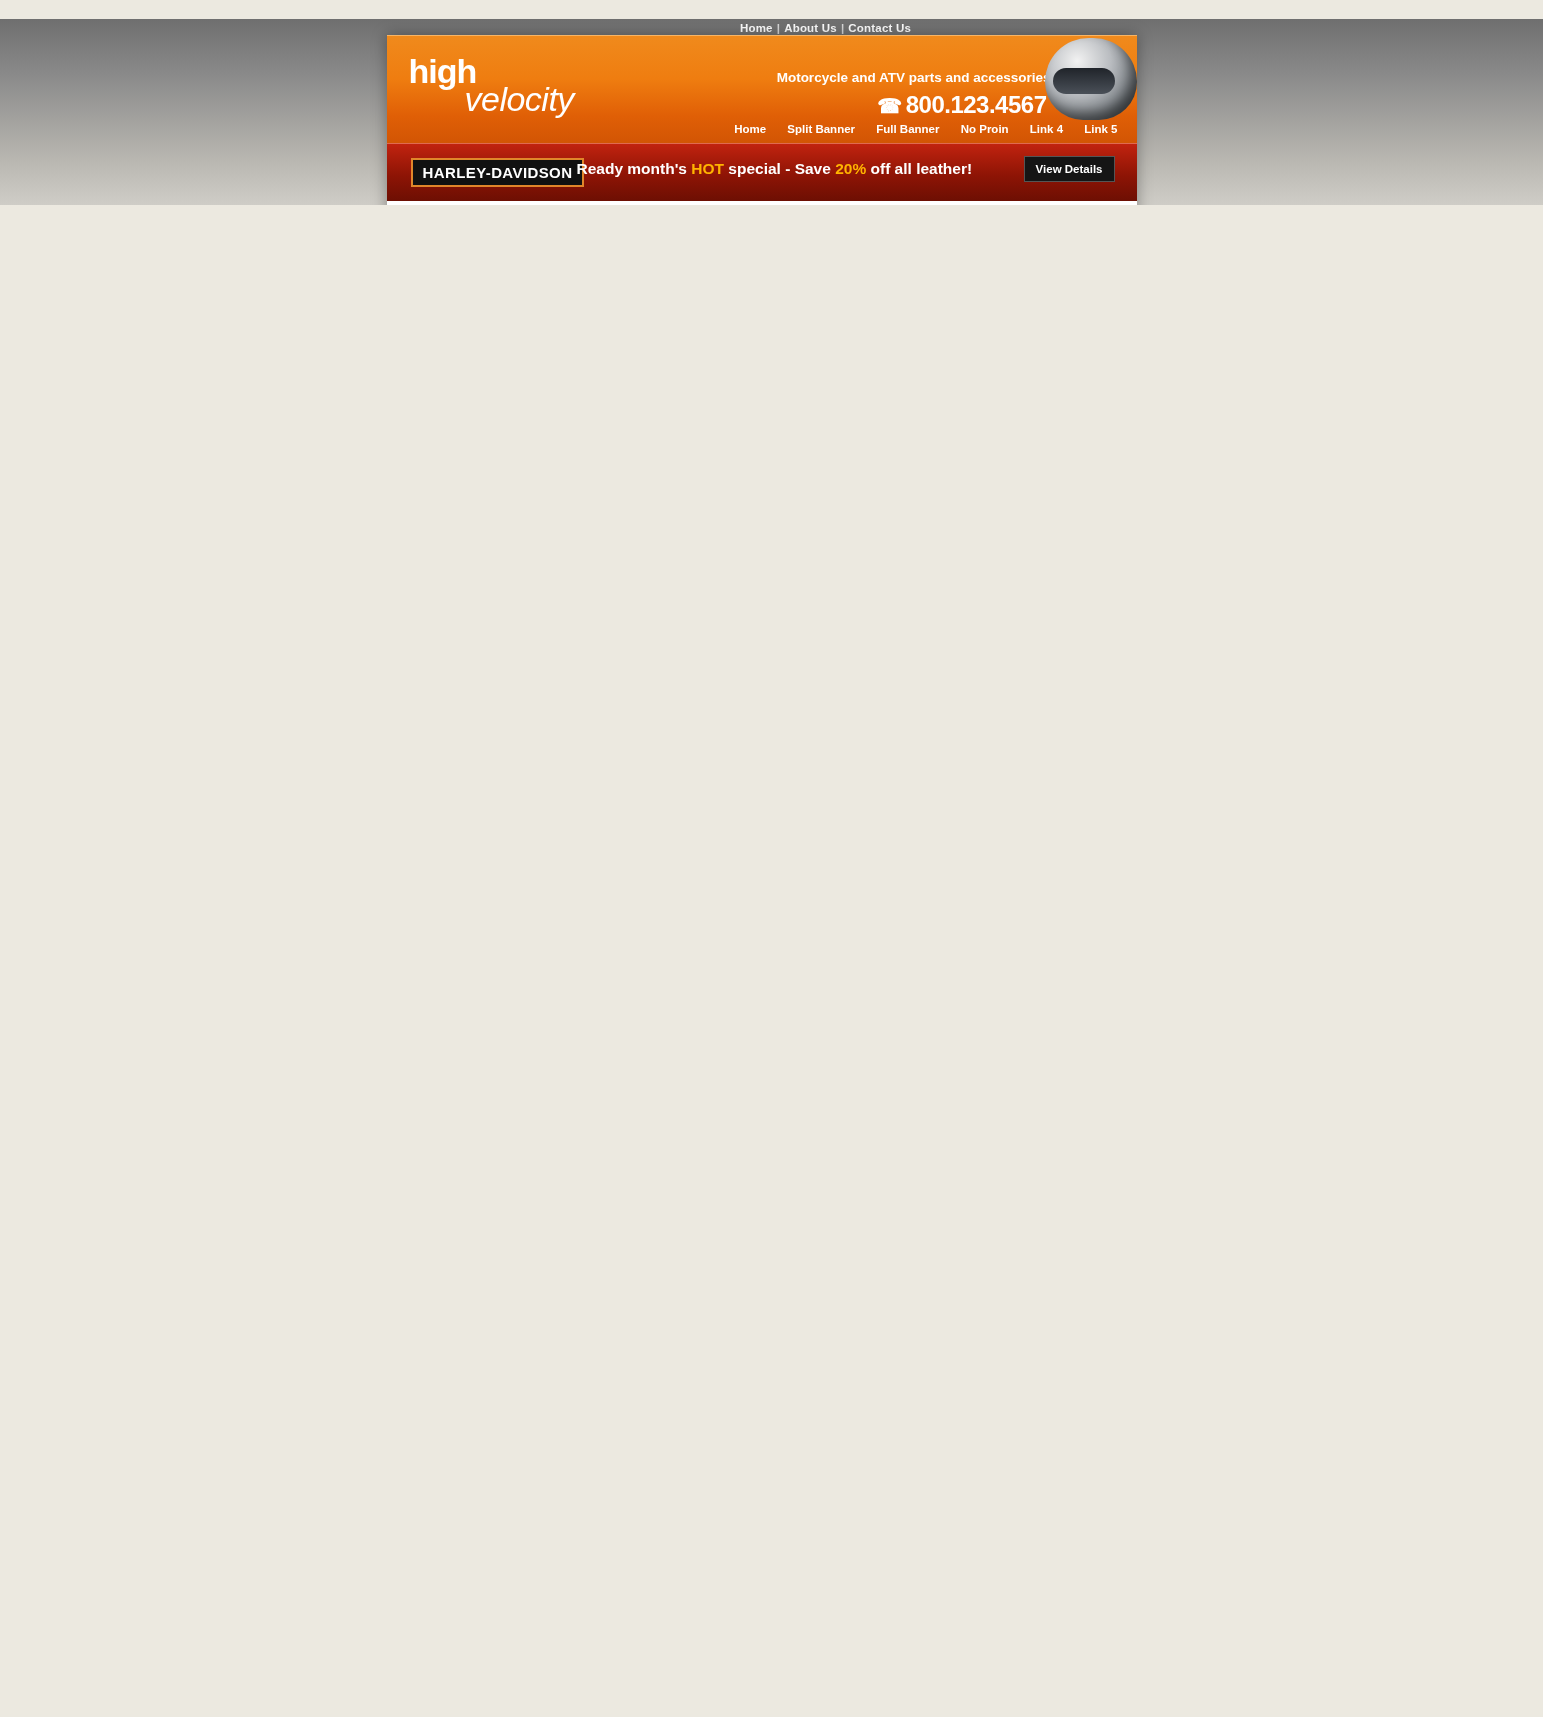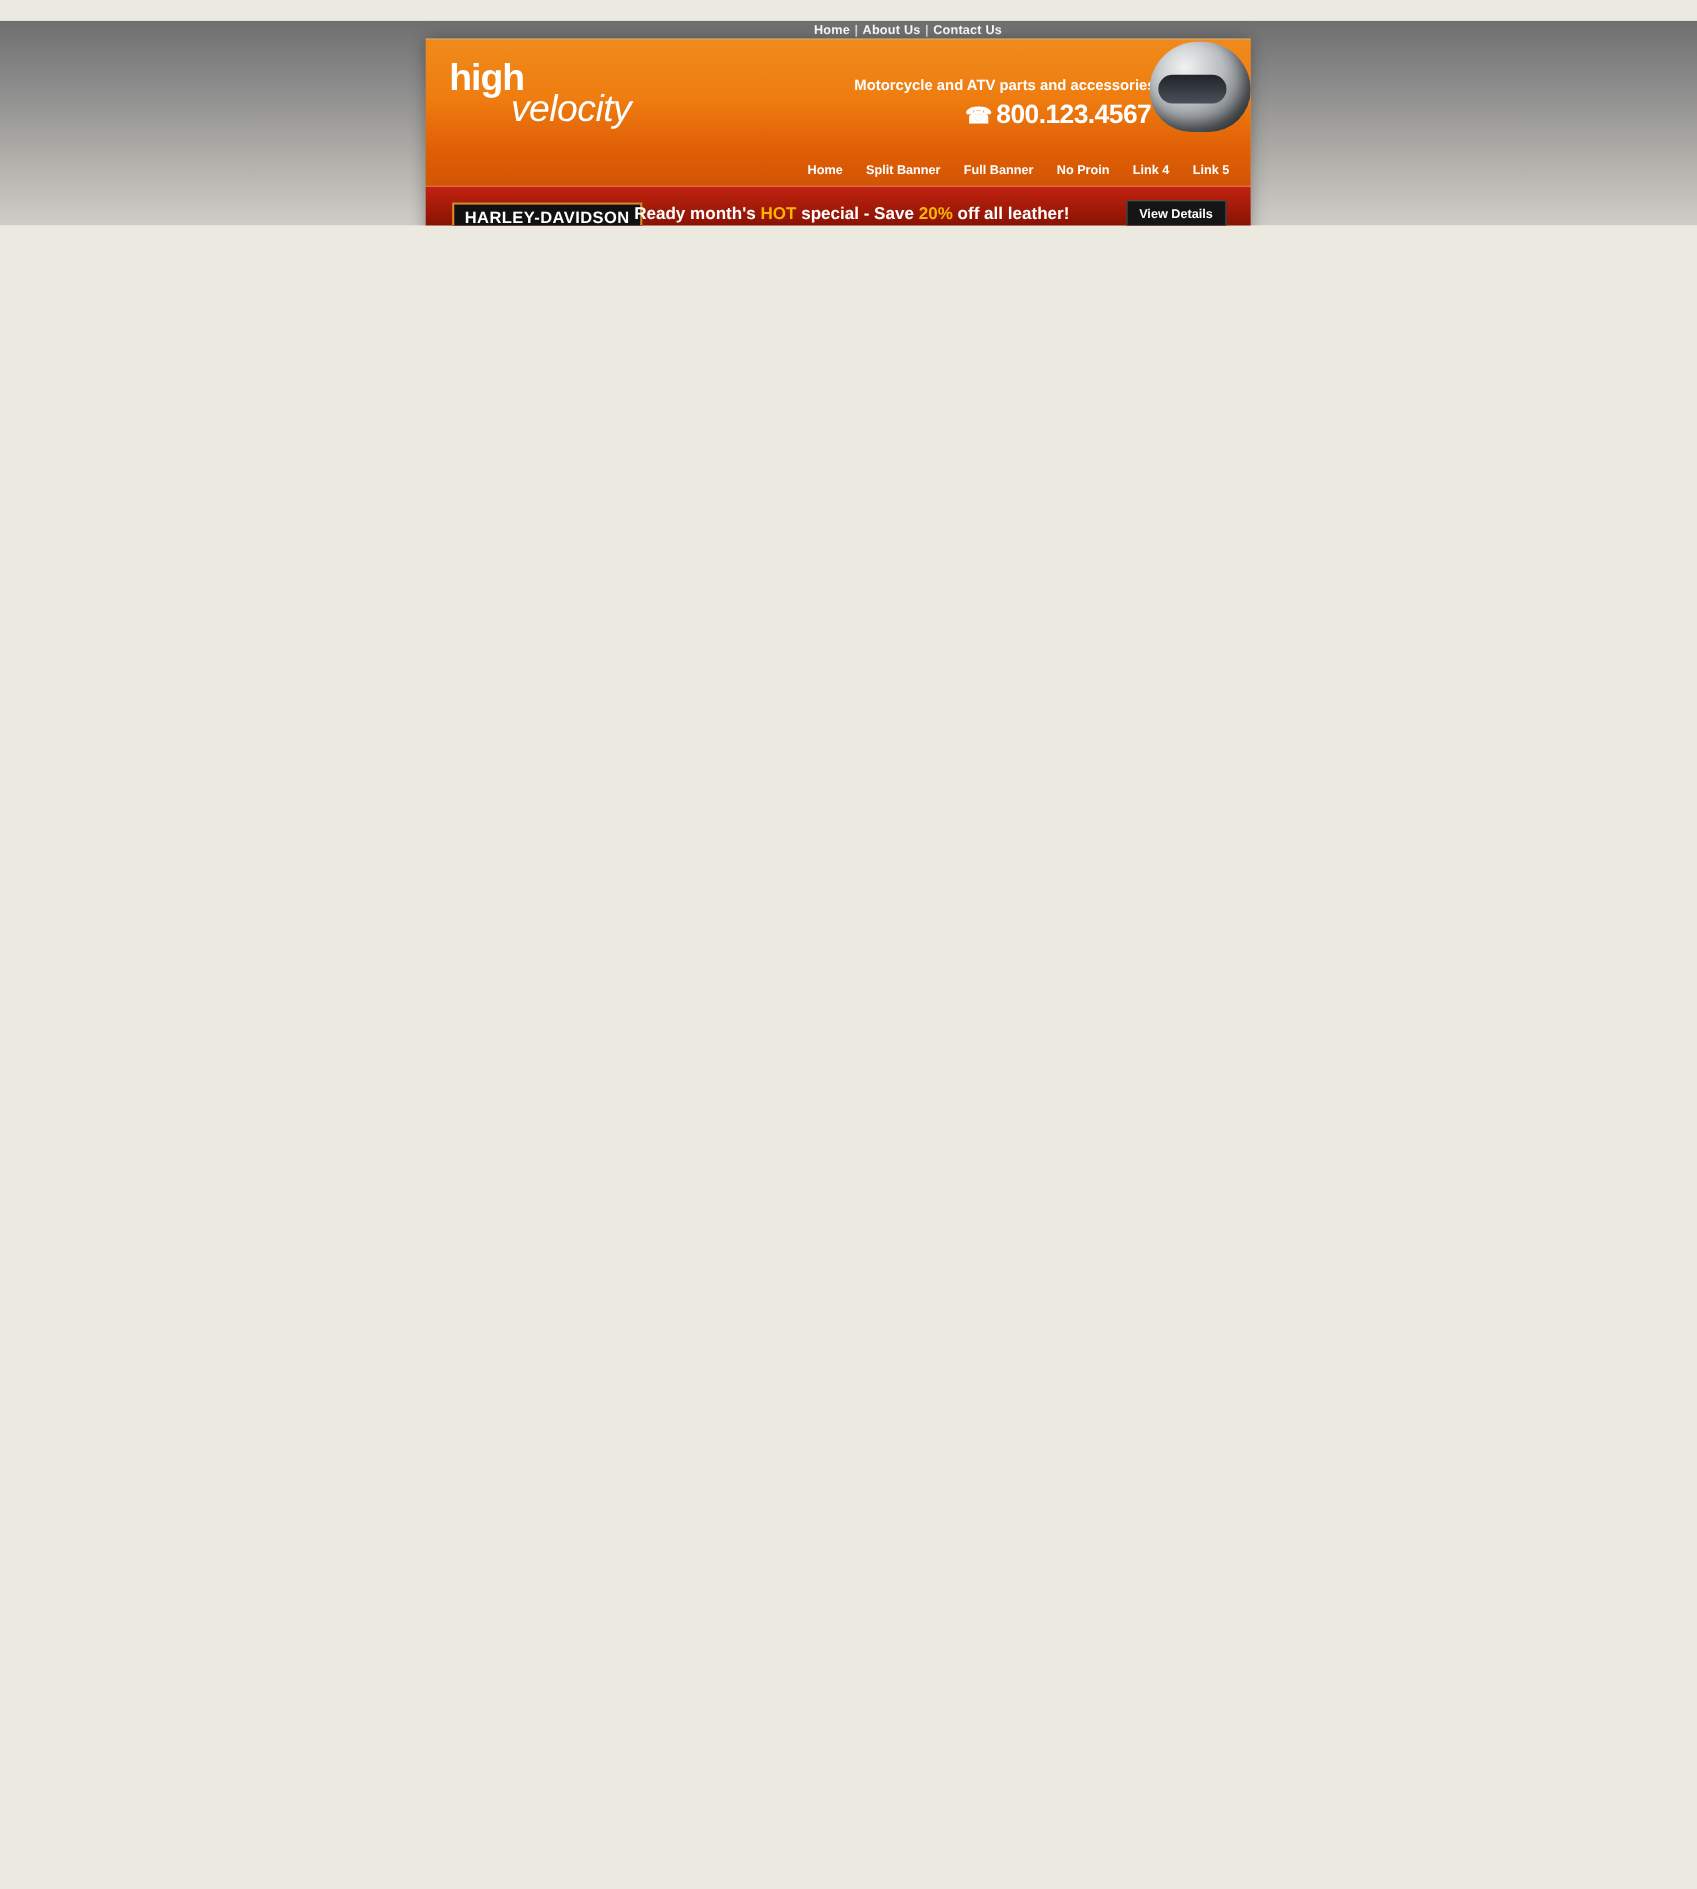--- a/index.html
+++ b/index.html
@@ -30,21 +30,21 @@
     position:absolute;
     left:50%;
     margin-left:-385px;
     top:16px;
     width:750px;
   }
 
   
   .header {
     position:relative;
-    height:134px;
+    height:108px;
     background:linear-gradient(to bottom,#f08a1c 0%,#ef7d10 40%,#e05f06 75%,#d25504 100%);
     border-top:1px solid #f7b566;
     overflow:hidden;
   }
   .logo {
     position:absolute; left:22px; top:18px;
     color:#fff; line-height:1;
   }
   .logo .l1 { font-size:34px; font-weight:bold; letter-spacing:-1px; }
   .logo .l2 { font-size:34px; font-style:italic; margin-left:56px; margin-top:-6px; letter-spacing:-.5px;}

